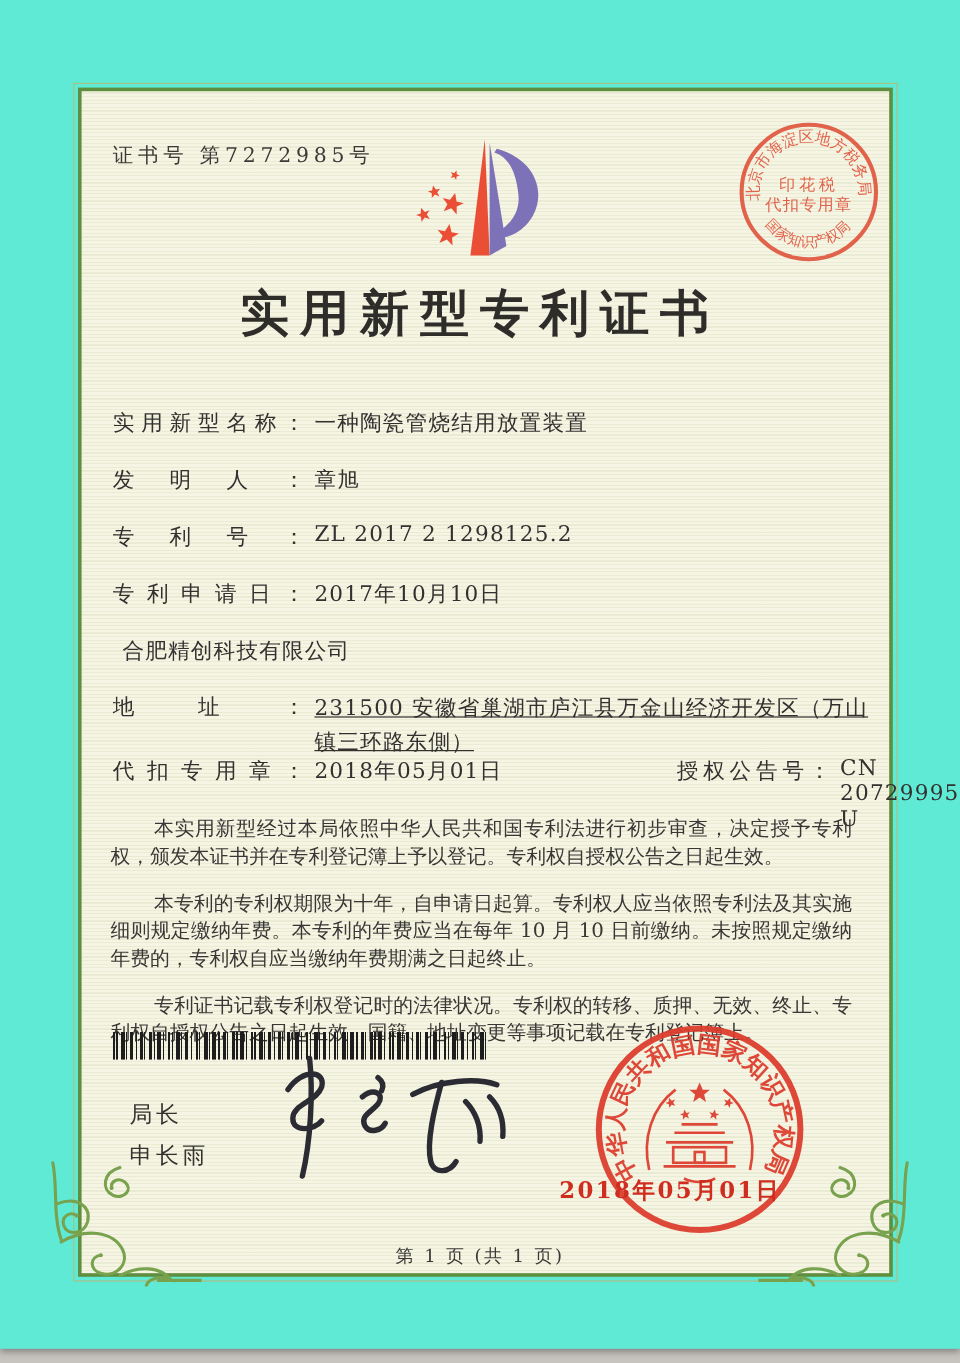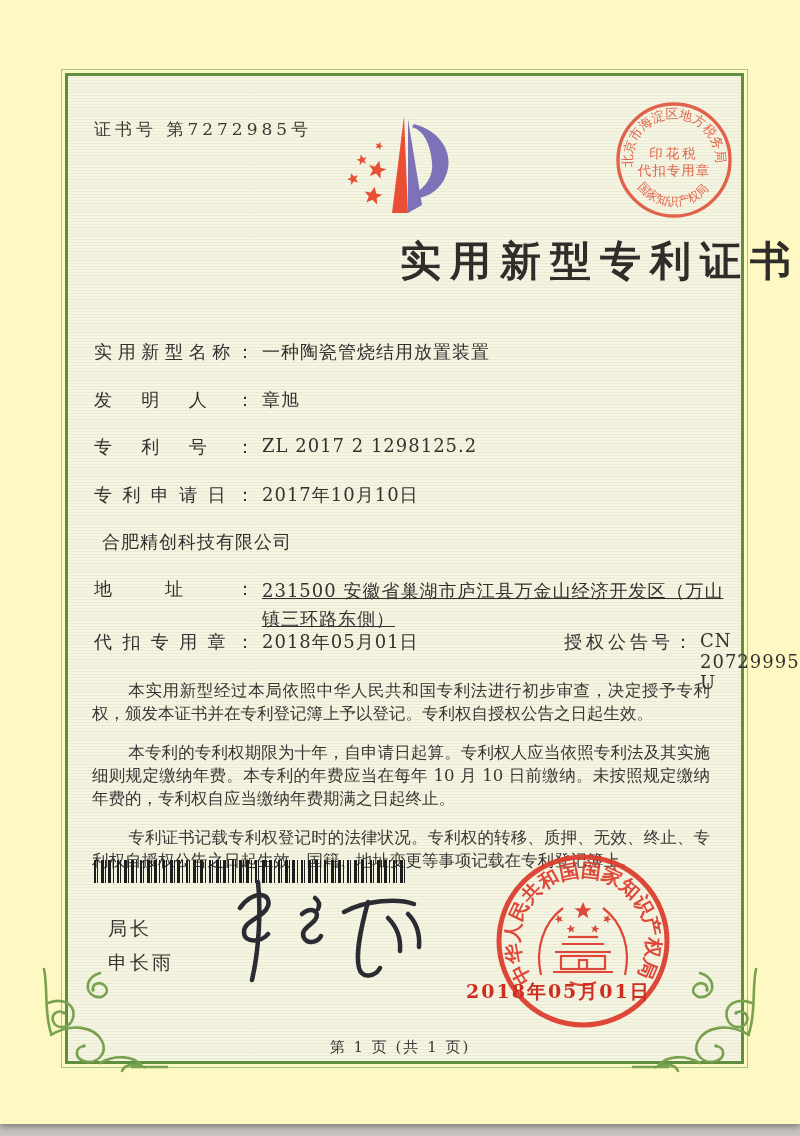--- a/index.html
+++ b/index.html
@@ -3,21 +3,21 @@
 <meta charset="utf-8">
 <style>
   html,body{margin:0;padding:0;}
   body{
     width:800px;height:1136px;position:relative;overflow:hidden;
     background:#c7c4c0;
     font-family:"DejaVu Serif","Liberation Serif",serif;
   }
   .paper{
     position:absolute;left:0;top:0;width:800px;height:1124px;
-    background:#fef9c3;
+    background:#5eead4;
     box-shadow:0 3px 6px rgba(0,0,0,.35);
   }
   .frame-outer{
     position:absolute;left:61px;top:69px;width:687px;height:999px;
     border:1px solid #a9c285;box-sizing:border-box;
   }
   .frame-inner{
     position:absolute;left:3px;top:3px;right:3px;bottom:3px;
     border:3px solid #5d8f3f;box-sizing:border-box;
   }
@@ -27,21 +27,21 @@
       repeating-linear-gradient(0deg, rgba(150,175,110,.13) 0 1px, rgba(0,0,0,0) 1px 3px),
       #f6f4e3;
   }
   .cert-no{
     position:absolute;left:94px;top:118px;
     font-size:17px;letter-spacing:4px;color:#3a3936;
   }
   .logo{position:absolute;left:318px;top:106px;width:170px;height:122px;}
   .tax-stamp{position:absolute;left:610px;top:96px;width:128px;height:128px;opacity:.92;}
   .title{
-    position:absolute;left:0;top:234px;width:800px;text-align:right;
+    position:absolute;left:0;top:234px;width:800px;text-align:center;
     font-size:41px;font-weight:600;letter-spacing:9px;color:#2e2d2a;
   }
   .field-row{position:absolute;left:94px;display:flex;align-items:flex-start;color:#333130;}
   .field-label{
     display:inline-block;width:160px;font-size:18px;
     text-align:justify;text-align-last:justify;flex:0 0 160px;
   }
   .field-value{font-size:18px;margin-left:8px;letter-spacing:1px;}
   .addr-value{width:478px;line-height:28px;text-decoration:underline;}
   .grant-right{position:absolute;left:470px;top:0;display:flex;}

